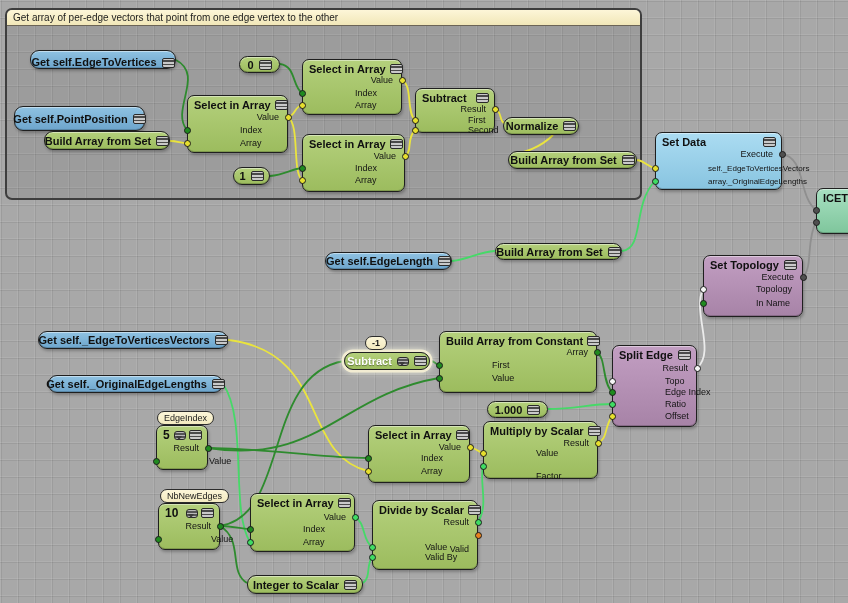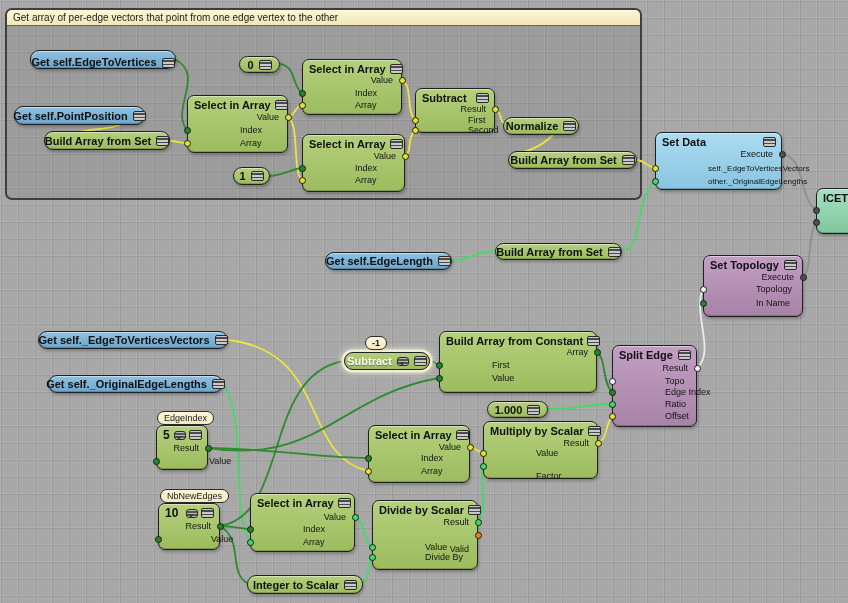--- a/index.html
+++ b/index.html
@@ -100,21 +100,21 @@
       <path d="M 478 522 C 489 505, 479 482, 483 466" stroke="#46d968"></path>
       <path d="M 598 443 C 608 438, 604 428, 612 416" stroke="#eae43e"></path>
       <path d="M 355 517 C 366 523, 362 540, 372 547" stroke="#46d968"></path>
       <path d="M 363 583 C 371 577, 366 566, 372 557" stroke="#46d968"></path>
     </svg>
   <div id="nodes">
       <div class="node kind-blue shape-pill" style="left: 30px; top: 50px; width: 146px; height: 19px; align-items: flex-end;">
         <span class="title">Get self.EdgeToVertices</span>
         <span class="icon-menu"></span>
       </div>
-      <div class="node kind-blue shape-pill" style="left: 14px; top: 106px; width: 131px; height: 19px;">
+      <div class="node kind-blue shape-pill" style="left: 14px; top: 106px; width: 131px; height: 25px;">
         <span class="title">Get self.PointPosition</span>
         <span class="icon-menu"></span>
       </div>
       <div class="node kind-green shape-pill" style="left: 44px; top: 131px; width: 126px; height: 19px;">
         <span class="title">Build Array from Set</span>
         <span class="icon-menu"></span>
       </div>
       <div class="node kind-green shape-block" style="left: 187px; top: 95px; width: 101px; height: 58px;">
         <div class="blockhead">
           <span class="title">Select in Array</span>
@@ -197,21 +197,21 @@
       </div>
       <div class="node kind-setdata shape-block" style="left: 655px; top: 132px; width: 127px; height: 58px;">
         <div class="blockhead">
           <span class="title">Set Data</span>
           <span style="display: flex; gap: 3px; align-items: center; margin-left: auto;">
             <span class="icon-menu"></span>
           </span>
         </div>
         <span class="portlabel out" style="top: 16px;">Execute</span>
         <span class="portlabel in tiny" style="top: 30px;">self._EdgeToVerticesVectors</span>
-        <span class="portlabel in tiny" style="top: 43px;">other._OriginalEdgeLengths</span>
+        <span class="portlabel in tiny" style="top: 43px;">array._OriginalEdgeLengths</span>
       </div>
       <span class="dot" style="left: 778.5px; top: 150.5px; background: rgb(79, 79, 79);"></span>
       <span class="dot" style="left: 651.5px; top: 164.5px; background: rgb(230, 223, 46);"></span>
       <span class="dot" style="left: 651.5px; top: 177.5px; background: rgb(63, 220, 99);"></span>
       <div class="node kind-teal shape-block" style="left: 816px; top: 188px; width: 60px; height: 46px;">
         <div class="blockhead">
           <span class="title">ICETree</span>
           <span style="display: flex; gap: 3px; align-items: center; margin-left: auto;"></span>
         </div>
         <span class="portlabel in" style="top: 16px;">Port1</span>
@@ -342,21 +342,21 @@
       <div class="node kind-green shape-block" style="left: 372px; top: 500px; width: 106px; height: 70px;">
         <div class="blockhead">
           <span class="title">Divide by Scalar</span>
           <span style="display: flex; gap: 3px; align-items: center; margin-left: auto;">
             <span class="icon-menu"></span>
           </span>
         </div>
         <span class="portlabel out" style="top: 16px;">Result</span>
         <span class="portlabel out" style="top: 29px; margin-top: 14px;">Valid</span>
         <span class="portlabel in" style="top: 41px;">Value</span>
-        <span class="portlabel in" style="top: 51px;">Divide By</span>
+        <span class="portlabel in" style="top: 51px;">Valid By</span>
       </div>
       <span class="dot" style="left: 474.5px; top: 518.5px; background: rgb(63, 220, 99);"></span>
       <span class="dot" style="left: 474.5px; top: 531.5px; background: rgb(232, 130, 30);"></span>
       <span class="dot" style="left: 368.5px; top: 543.5px; background: rgb(63, 220, 99);"></span>
       <span class="dot" style="left: 368.5px; top: 553.5px; background: rgb(63, 220, 99);"></span>
       <div class="node kind-green shape-block" style="left: 250px; top: 493px; width: 105px; height: 59px;">
         <div class="blockhead">
           <span class="title">Select in Array</span>
           <span style="display: flex; gap: 3px; align-items: center; margin-left: auto;">
             <span class="icon-menu"></span>

